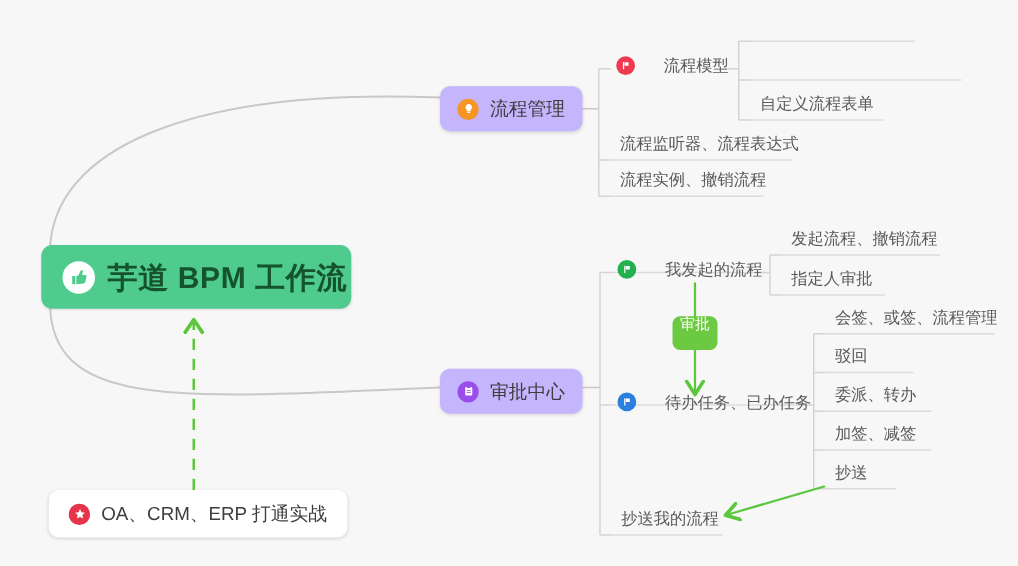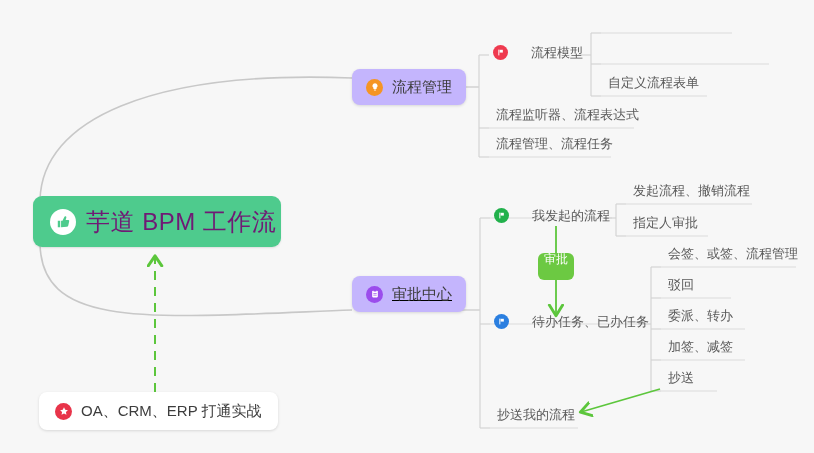--- a/index.html
+++ b/index.html
@@ -34,25 +34,26 @@
     background: #4ec храм;
     background: #4ecb8d;
     border-radius: 9px;
     box-sizing: border-box;
     display: flex;
     align-items: center;
     padding-left: 17px;
     box-shadow: 0 1px 2px rgba(0,0,0,0.10);
   }
   .root-label {
-    color: #701a75;
+    color: #14532d;
     font-size: 24px;
     letter-spacing: 0.5px;
     margin-left: 10px;
     white-space: nowrap;
+    font-weight: bold;
   }
 
   
   .ico {
     display: inline-block;
     border-radius: 50%;
     position: relative;
     flex: none;
   }
   .ico-root {
@@ -286,24 +287,24 @@
   </div>
 
   <div class="leaf" style="left:601px; top:74px;">
     <span>自定义流程表单</span>
   </div>
 
   <div class="leaf" style="left:489px; top:106px;">
     <span>流程监听器、流程表达式</span>
   </div>
   <div class="leaf" style="left:489px; top:135px;">
-    <span>流程管理、流程任务</span>
-  </div>
-
-  <div class="card-node" style="left:352px; top:276px;text-decoration:underline;">
+    <span>流程实例、撤销流程</span>
+  </div>
+
+  <div class="card-node" style="left:352px; top:295px;">
     <span class="ico ico-md" style="background:#9b4dec;">
       <span class="glyph">
         <svg width="10" height="10" viewBox="0 0 12 12" aria-hidden="true">
           <rect x="2.6" y="2.0" width="6.8" height="8.1" rx="1" fill="#ffffff"></rect>
           <rect x="4.3" y="1.0" width="3.4" height="1.9" rx="0.6" fill="#9b4dec"></rect>
           <rect x="4.0" y="5.0" width="4.0" height="0.85" fill="#9b4dec"></rect>
           <rect x="4.0" y="6.9" width="4.0" height="0.85" fill="#9b4dec"></rect>
         </svg>
       </span>
     </span>

